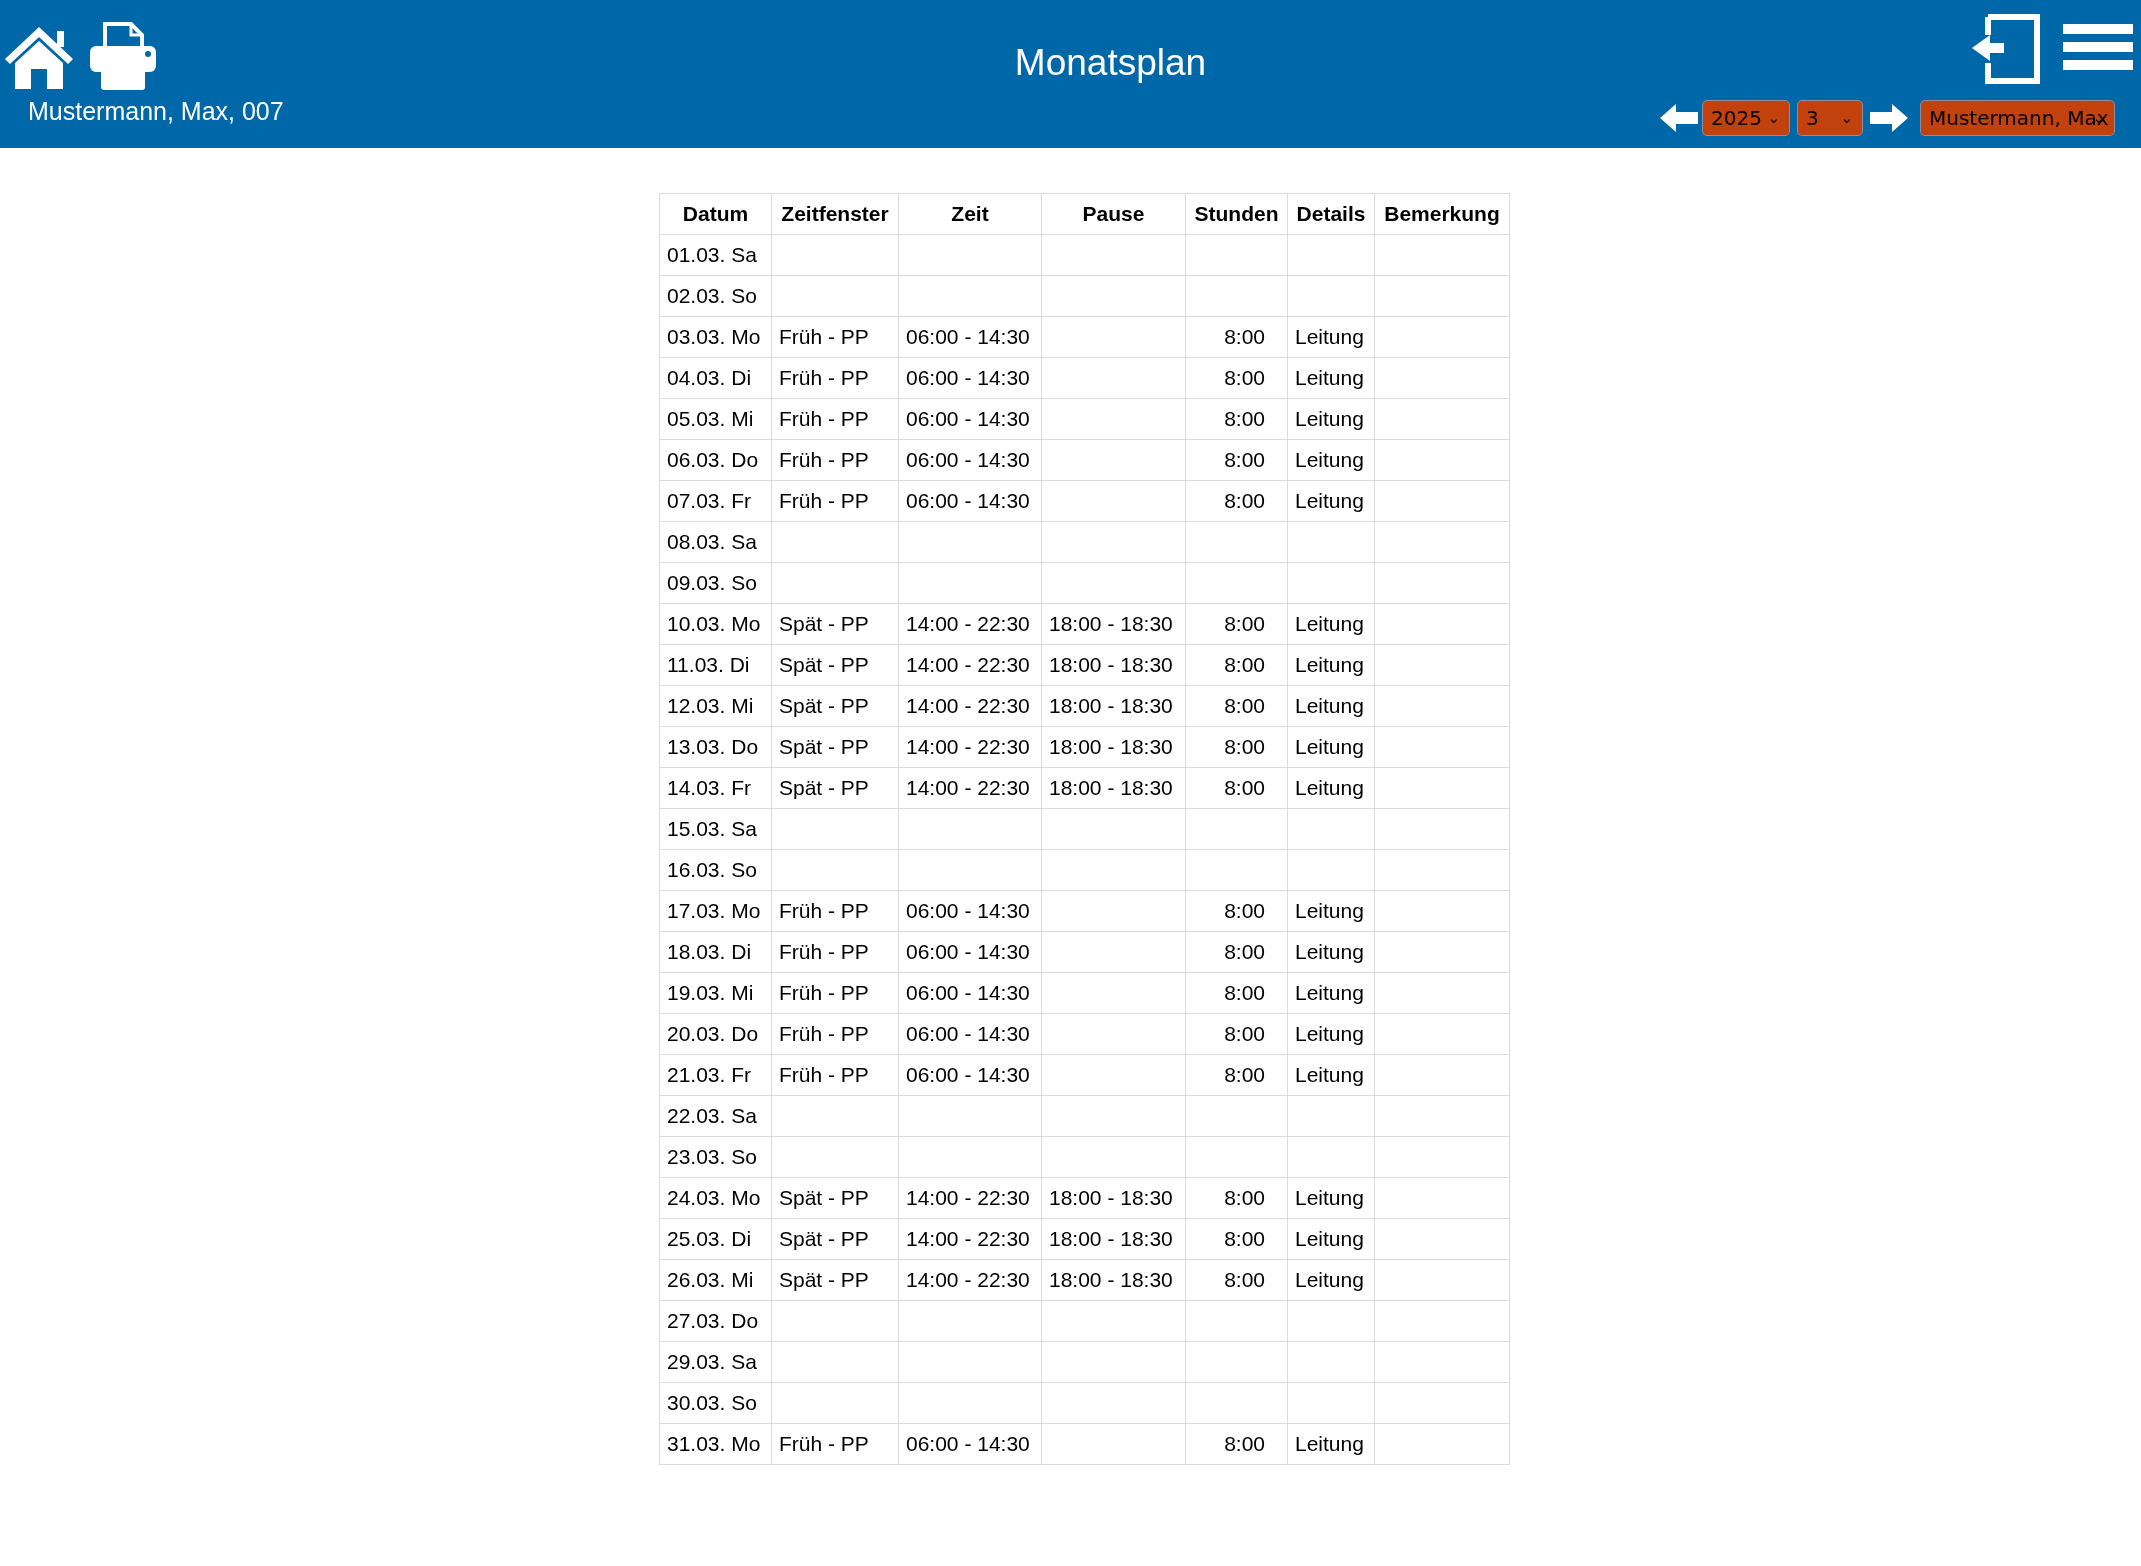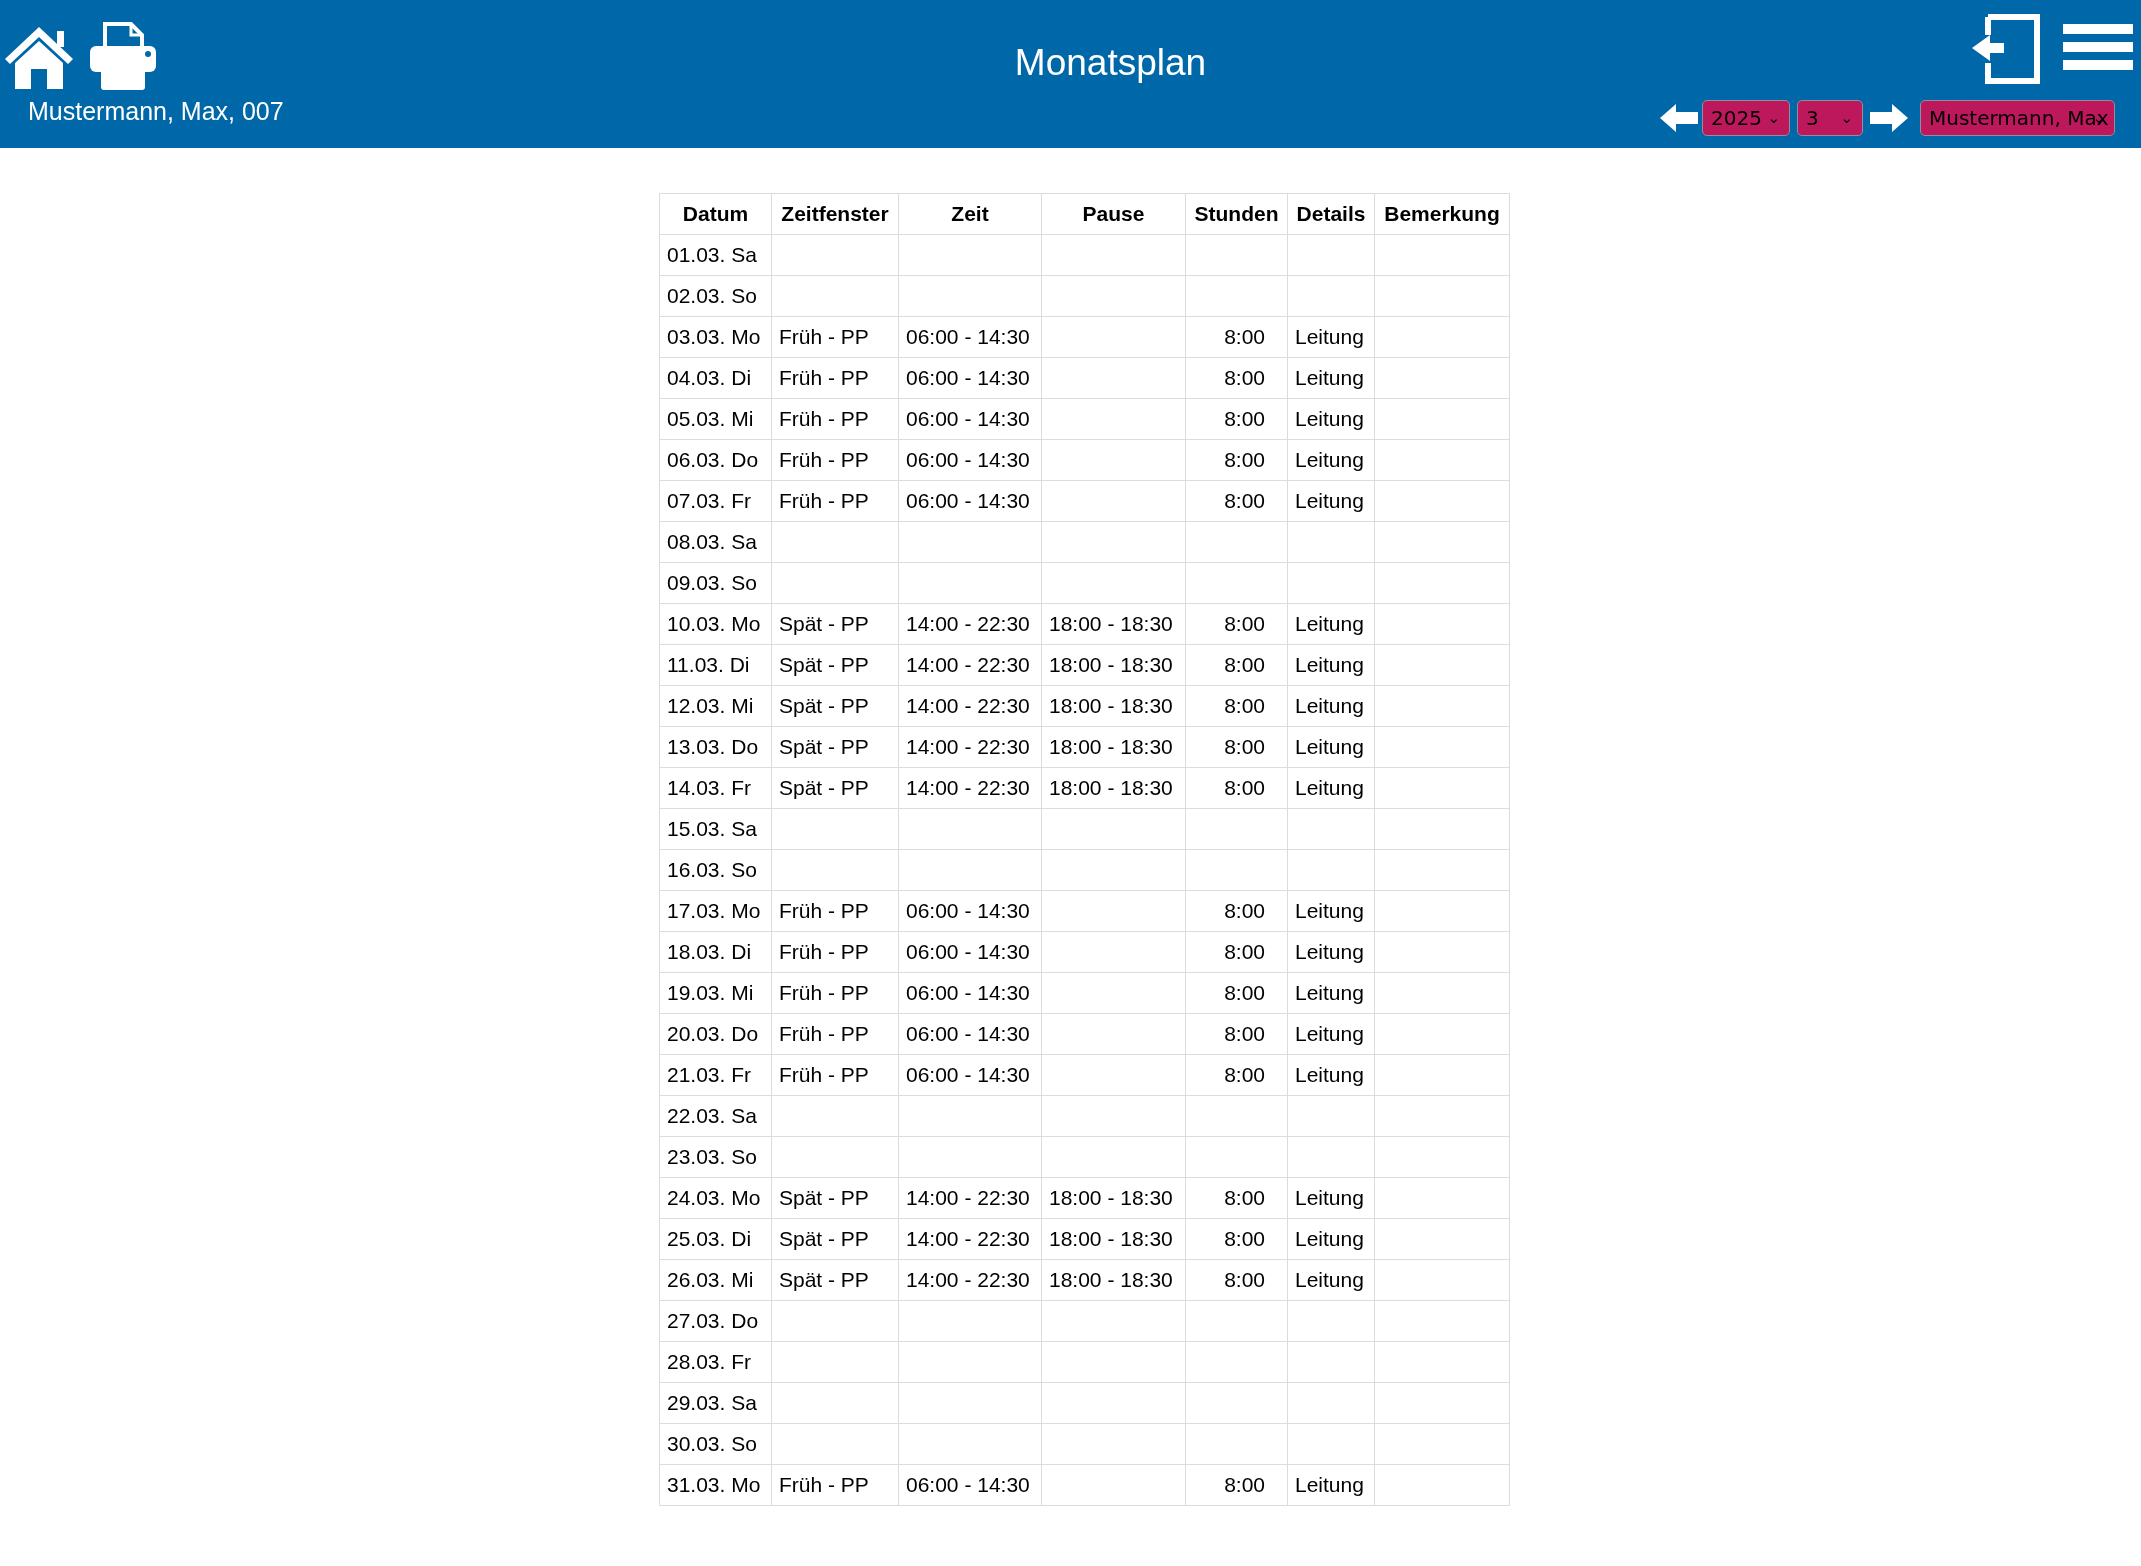--- a/index.html
+++ b/index.html
@@ -2,21 +2,21 @@
 <html><head>
 <meta charset="utf-8">
 <style>
   html, body { margin:0; padding:0; }
   body { width:2141px; height:1566px; background:#ffffff; font-family:"Liberation Sans", sans-serif; overflow:hidden; position:relative; }
   .topbar { position:absolute; left:0; top:0; width:2141px; height:148px; background:#0068a8; color:#fff; }
   .icon { position:absolute; display:block; cursor:pointer; }
   .icon svg { display:block; }
   .user-line { position:absolute; left:3px; top:97px; font-size:25px; color:#fff; white-space:nowrap;margin-left:25px; }
   .title { position:absolute; left:0; width:2141px; top:42px; text-align:center; font-size:37px; color:#fff;margin-left:40px; }
-  .nav-select { position:absolute; top:100px; height:36px; box-sizing:border-box; background:#be185d; border:1px solid #8f8f9d; border-radius:5px; color:#000; font-family:"DejaVu Sans", sans-serif; font-size:20px; line-height:34px; padding-left:8px; cursor:pointer; }
+  .nav-select { position:absolute; top:100px; height:36px; box-sizing:border-box; background:#c2410c; border:1px solid #8f8f9d; border-radius:5px; color:#000; font-family:"DejaVu Sans", sans-serif; font-size:20px; line-height:34px; padding-left:8px; cursor:pointer; }
   .nav-select .chev { position:absolute; right:9px; top:0; font-size:15px; }
   .table-wrap { position:absolute; left:659px; top:193px; }
   table { border-collapse:collapse; font-size:21px; color:#000; }
   th, td { border:1px solid #dcdcdc; height:41px; padding:0 7px; white-space:nowrap; box-sizing:border-box; }
   th { font-weight:bold; text-align:center; }
   td.num { text-align:right; padding-right:22px; }
   col.c0 { width:112px; } col.c1 { width:127px; } col.c2 { width:143px; }
   col.c3 { width:144px; } col.c4 { width:102px; } col.c5 { width:87px; } col.c6 { width:135px; }
 </style>
 </head>
@@ -341,29 +341,20 @@
         <tr>
           <td>27.03. Do</td>
           <td></td>
           <td></td>
           <td></td>
           <td class="num"></td>
           <td></td>
           <td></td>
         </tr>
         <tr>
-          <td>28.03. Fr</td>
-          <td></td>
-          <td></td>
-          <td></td>
-          <td class="num"></td>
-          <td></td>
-          <td></td>
-        </tr>
-        <tr>
           <td>29.03. Sa</td>
           <td></td>
           <td></td>
           <td></td>
           <td class="num"></td>
           <td></td>
           <td></td>
         </tr>
         <tr>
           <td>30.03. So</td>

